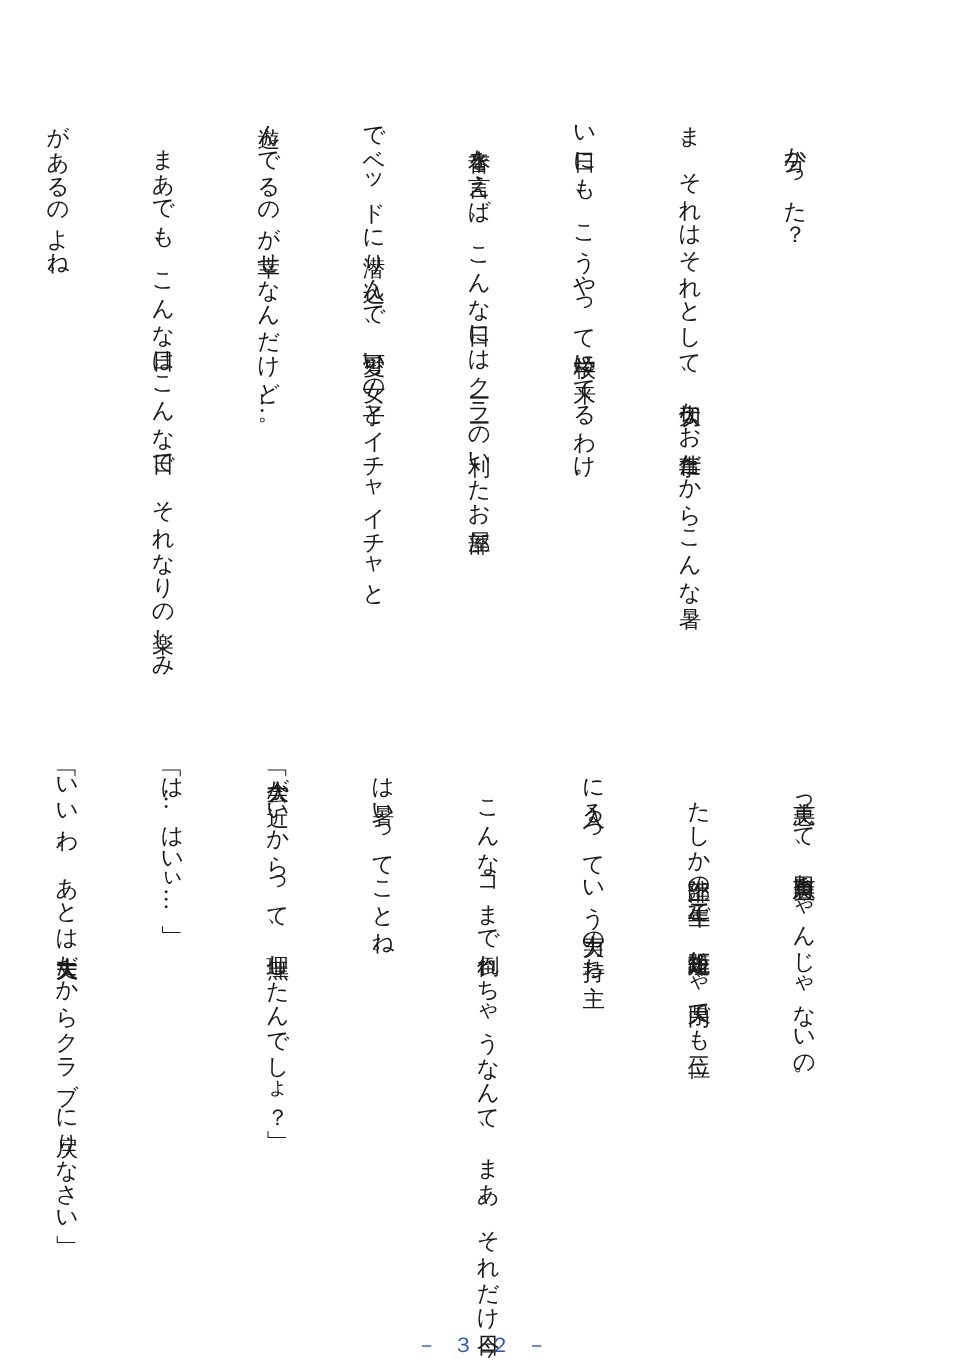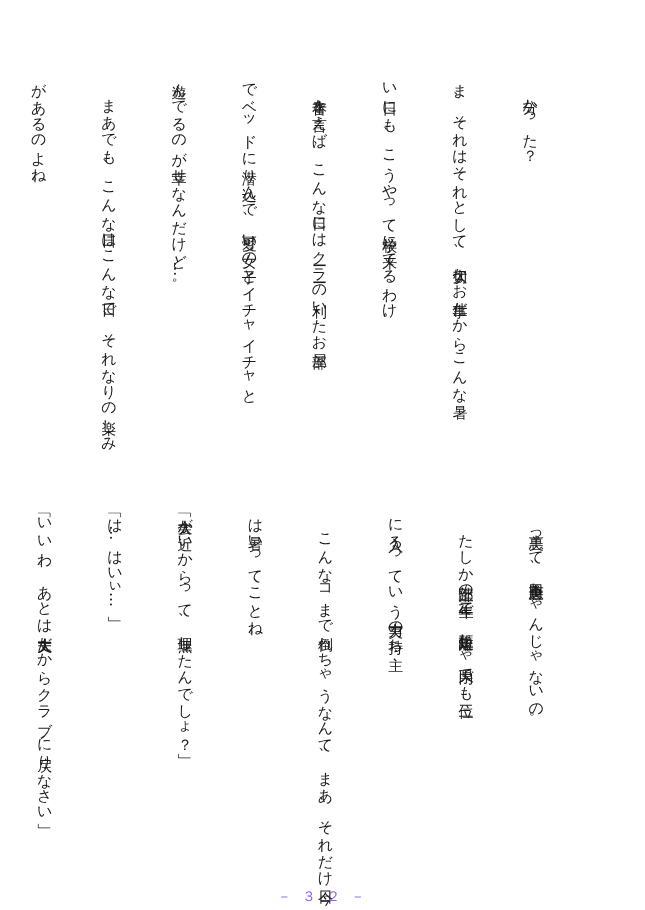--- a/index.html
+++ b/index.html
@@ -16,21 +16,21 @@
   .block.top { right: 57px; top: 73px; height: 370px; }
   .block.bottom { right: 51px; top: 508px; height: 370px; }
   .line { display: block; }
   .page-number {
     position: absolute;
     left: 0; width: 645px;
     top: 888px;
     text-align: center;
     font-size: 14px;
     letter-spacing: 3px;
-    color: #8b5cf6;
+    color: #1d4ed8;
   }
 </style>
 </head>
 <body>
 
 <div class="block top">
   <span class="line">　分かった？</span>
   <span class="line">ま、それはそれとして、大切なお仕事だからこんな暑</span>
   <span class="line">い日にも、こうやって学校に来てるわけ。</span>
   <span class="line">　本音を言えば、こんな日にはクーラーの利いたお部屋</span>

